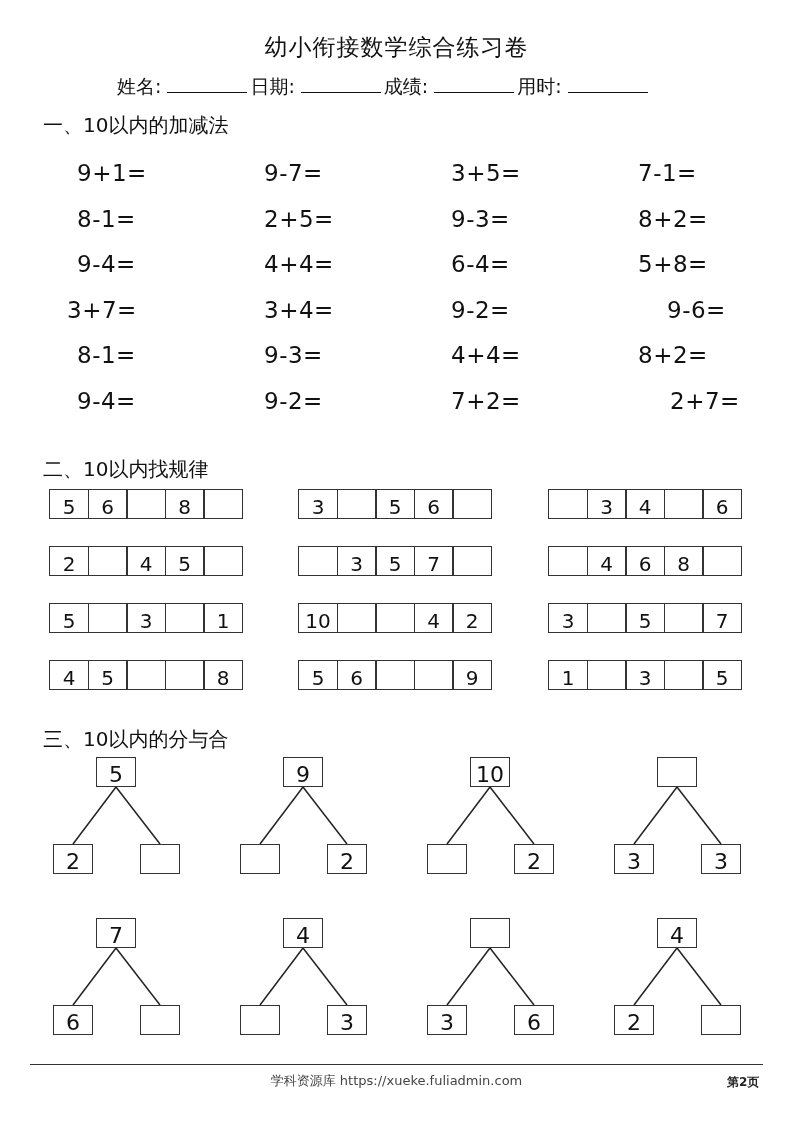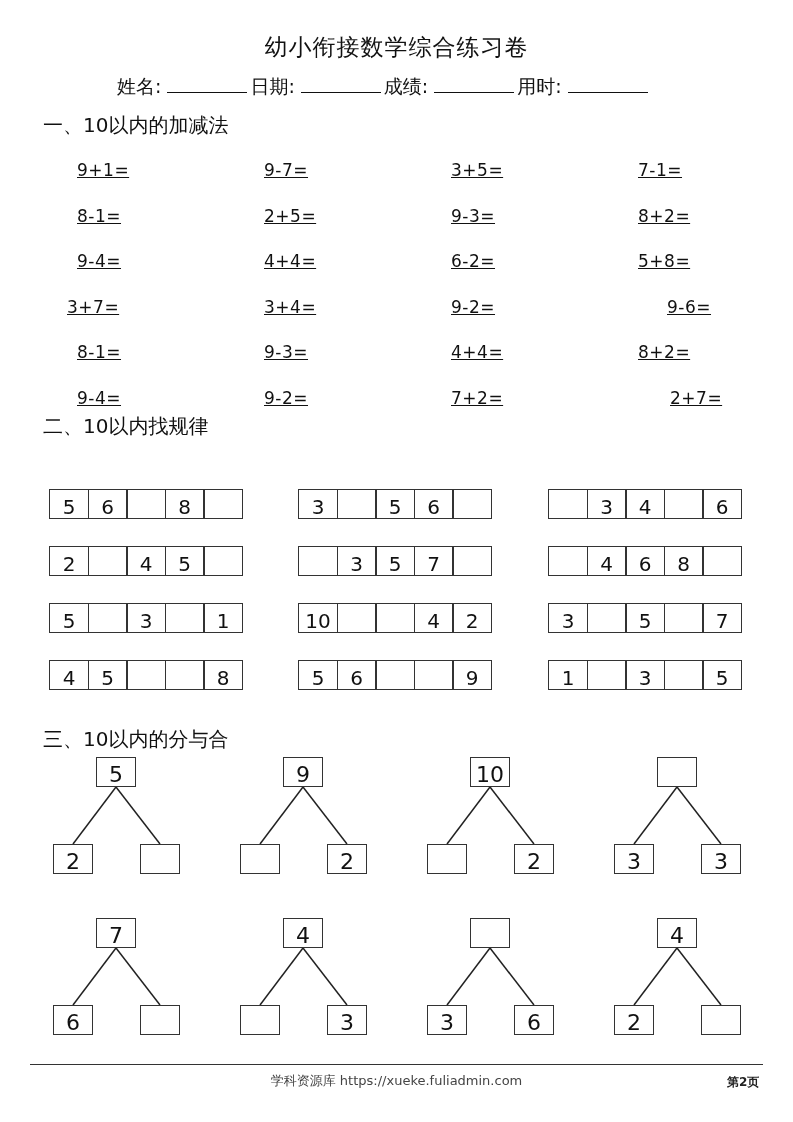--- a/index.html
+++ b/index.html
@@ -16,23 +16,22 @@
   .info-row {
     top: 74px; left: 117px; font-size: 19px; white-space: nowrap;
     display: flex; align-items: baseline;
   }
   .info-row .blank {
     display: inline-block; width: 80px; border-bottom: 1.5px solid #111;
     margin: 0 3px 0 6px; height: 16px;
   }
   .section-title { font-size: 20px; left: 43px; white-space: nowrap; }
   .eq {
-    font-size: 17px; white-space: nowrap; letter-spacing: 0.5px;
+    font-size: 23px; white-space: nowrap; letter-spacing: 0.5px;
     font-family: "DejaVu Sans", sans-serif;
-    text-decoration: underline;
   }
   .strip { display: flex; height: 30px; }
   .cell {
     width: 40px; height: 30px; box-sizing: border-box;
     border: 1.5px solid #333; margin-left: -1.5px;
     font-size: 20px; line-height: 30px; text-align: center;
     padding-top: 2px; overflow: visible;
   }
   .cell:first-child { margin-left: 0; }
   .tree { width: 140px; height: 120px; }
@@ -73,37 +72,37 @@
     <div class="abs eq" style="left: 77px; top: 160px;">9+1=</div>
     <div class="abs eq" style="left: 264px; top: 160px;">9-7=</div>
     <div class="abs eq" style="left: 451px; top: 160px;">3+5=</div>
     <div class="abs eq" style="left: 638px; top: 160px;">7-1=</div>
     <div class="abs eq" style="left: 77px; top: 205.5px;">8-1=</div>
     <div class="abs eq" style="left: 264px; top: 205.5px;">2+5=</div>
     <div class="abs eq" style="left: 451px; top: 205.5px;">9-3=</div>
     <div class="abs eq" style="left: 638px; top: 205.5px;">8+2=</div>
     <div class="abs eq" style="left: 77px; top: 251px;">9-4=</div>
     <div class="abs eq" style="left: 264px; top: 251px;">4+4=</div>
-    <div class="abs eq" style="left: 451px; top: 251px;">6-2=</div>
+    <div class="abs eq" style="left: 451px; top: 251px;">6-4=</div>
     <div class="abs eq" style="left: 638px; top: 251px;">5+8=</div>
     <div class="abs eq" style="left: 67px; top: 296.5px;">3+7=</div>
     <div class="abs eq" style="left: 264px; top: 296.5px;">3+4=</div>
     <div class="abs eq" style="left: 451px; top: 296.5px;">9-2=</div>
     <div class="abs eq" style="left: 638px; top: 296.5px; margin-left: 29px;">9-6=</div>
     <div class="abs eq" style="left: 77px; top: 342px;">8-1=</div>
     <div class="abs eq" style="left: 264px; top: 342px;">9-3=</div>
     <div class="abs eq" style="left: 451px; top: 342px;">4+4=</div>
     <div class="abs eq" style="left: 638px; top: 342px;">8+2=</div>
     <div class="abs eq" style="left: 77px; top: 387.5px;">9-4=</div>
     <div class="abs eq" style="left: 264px; top: 387.5px;">9-2=</div>
     <div class="abs eq" style="left: 451px; top: 387.5px;">7+2=</div>
     <div class="abs eq" style="left: 638px; top: 387.5px; margin-left: 32px;">2+7=</div>
   </div>
 
-<div class="abs section-title" style="top:413px;text-align:center;">二、10以内找规律</div>
+<div class="abs section-title" style="top:456px;text-align:center;">二、10以内找规律</div>
 <div id="sec2">
     <div class="abs strip" style="left: 49px; top: 489px;">
       <div class="cell">5</div>
       <div class="cell">6</div>
       <div class="cell"></div>
       <div class="cell">8</div>
       <div class="cell"></div>
     </div>
     <div class="abs strip" style="left: 298px; top: 489px;">
       <div class="cell">3</div>

